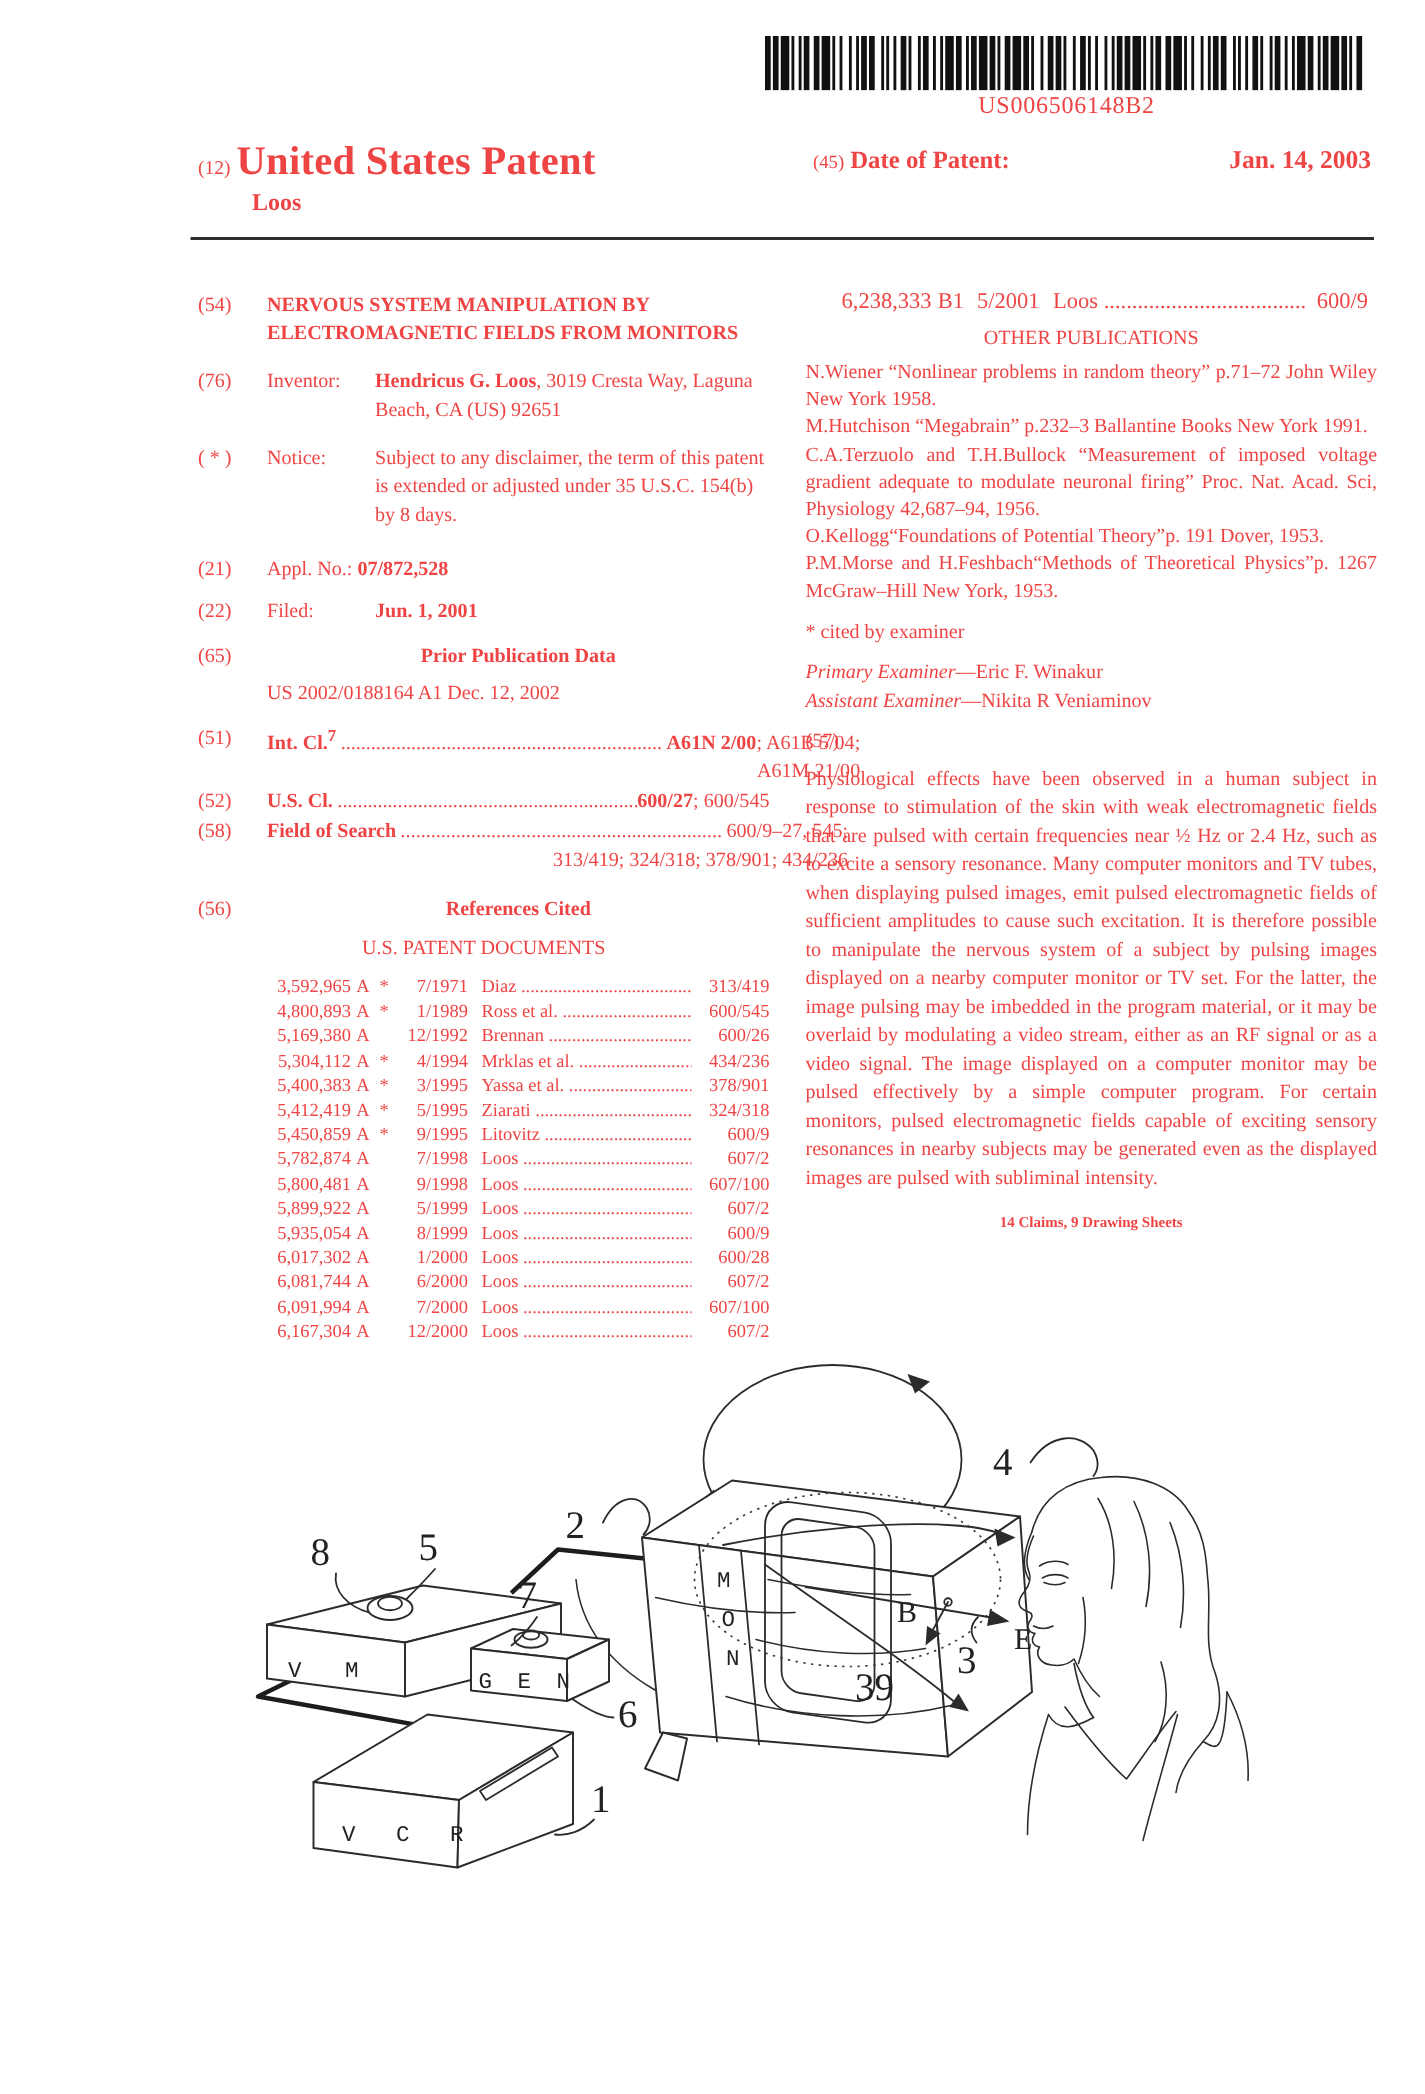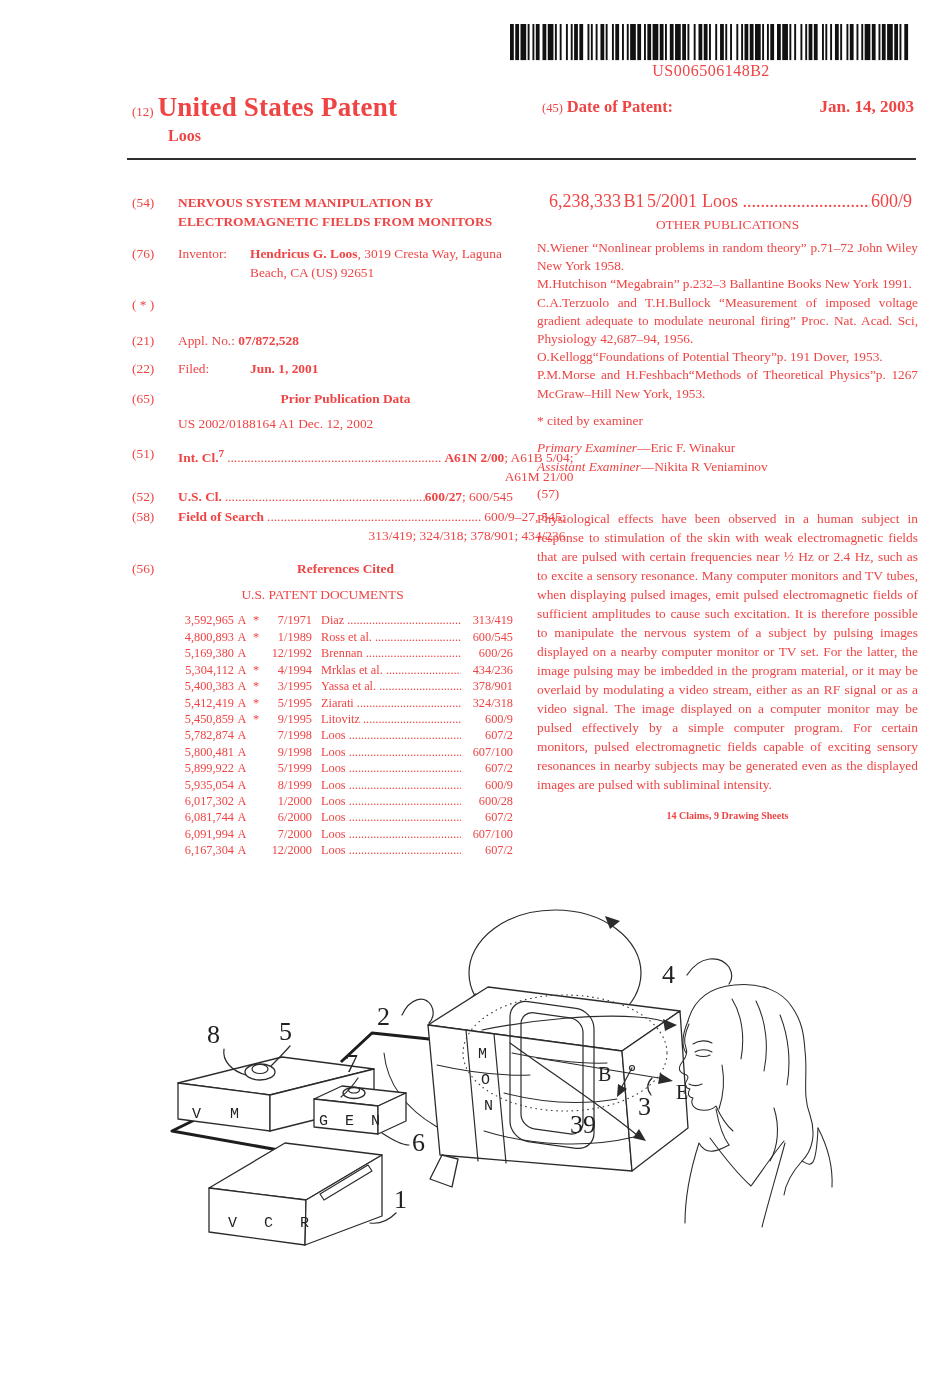--- a/index.html
+++ b/index.html
@@ -40,21 +40,21 @@
   .pubvalue{margin-left:46px;}
   
   .reftable{margin-left:34px;margin-top:2px;font-size:12.3px;line-height:16.4px;}
   .patrow{display:grid;grid-template-columns:68px 16px 12px 50px 1fr 52px;}
   .c-no{text-align:right;}
   .c-kind{text-align:center;}
   .c-star{text-align:center;}
   .c-date{text-align:right;}
   .c-name{overflow:hidden;white-space:nowrap;padding-left:9px;padding-right:4px;}
   .c-cls{text-align:right;white-space:nowrap;}
-  .continrow{display:grid;grid-template-columns:72px 26px 46px 1fr 42px;font-size:18px;
+  .continrow{display:grid;grid-template-columns:72px 26px 46px 1fr 42px;font-size:15px;
              line-height:17px;margin:0 6px 5px 12px;}
   
   .pubs p{margin:0;text-align:justify;line-height:18.2px;font-size:13.3px;}
   .othhead{margin:5px 0 5px 0;}
   .cited{margin:8px 0 8px 0;}
   .examiner{line-height:19px;}
   .examiner .lab{font-style:italic;}
   .absthead{display:grid;grid-template-columns:46px 1fr 30px;margin:8px 0 6px 0;}
   .abstract{text-align:justify;line-height:19px;font-size:13.4px;}
   .claims{text-align:center;font-weight:bold;font-size:10px;margin-top:12px;}
@@ -185,20 +185,24 @@
       <div class="f">
         <span class="num">(76)</span>
         <span class="kv">
           <span>Inventor:</span>
           <span><span class="bold">Hendricus G. Loos</span><span>, 3019 Cresta Way, Laguna Beach, CA (US) 92651</span></span>
         </span>
       </div>
 
       <div class="f" style="margin-bottom:17px;">
         <span class="num">( * )</span>
+        <span class="kv">
+          <span>Notice:</span>
+          <span>Subject to any disclaimer, the term of this patent is extended or adjusted under 35 U.S.C. 154(b) by 8 days.</span>
+        </span>
       </div>
 
       <div class="f" style="margin-bottom:9px;">
         <span class="num">(21)</span>
         <span><span>Appl. No.:</span>
         <span class="bold">07/872,528</span></span>
       </div>
 
       <div class="f" style="margin-bottom:11px;">
         <span class="num">(22)</span>

